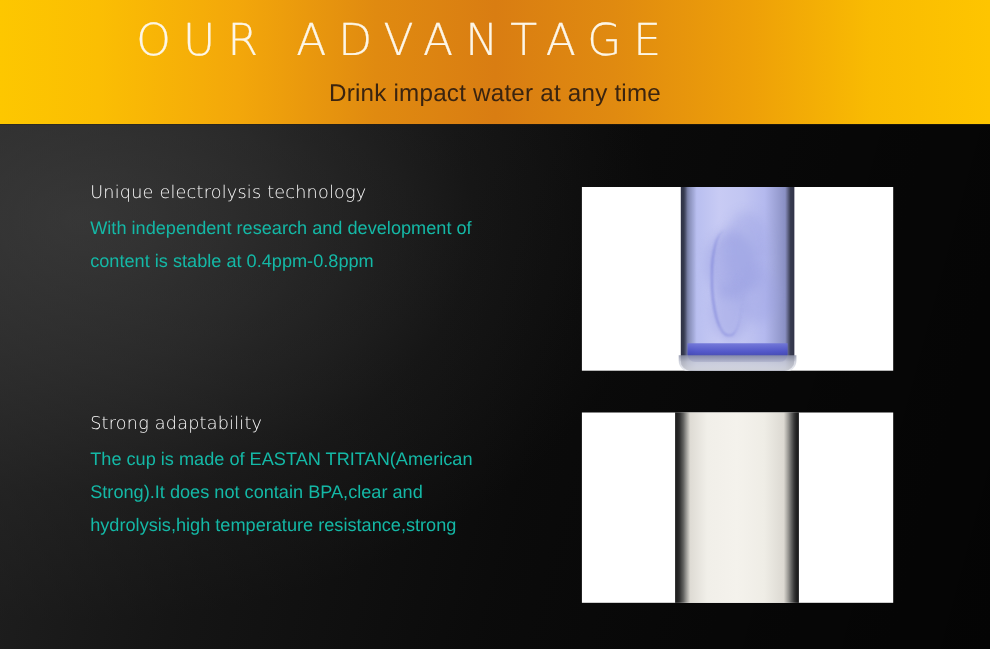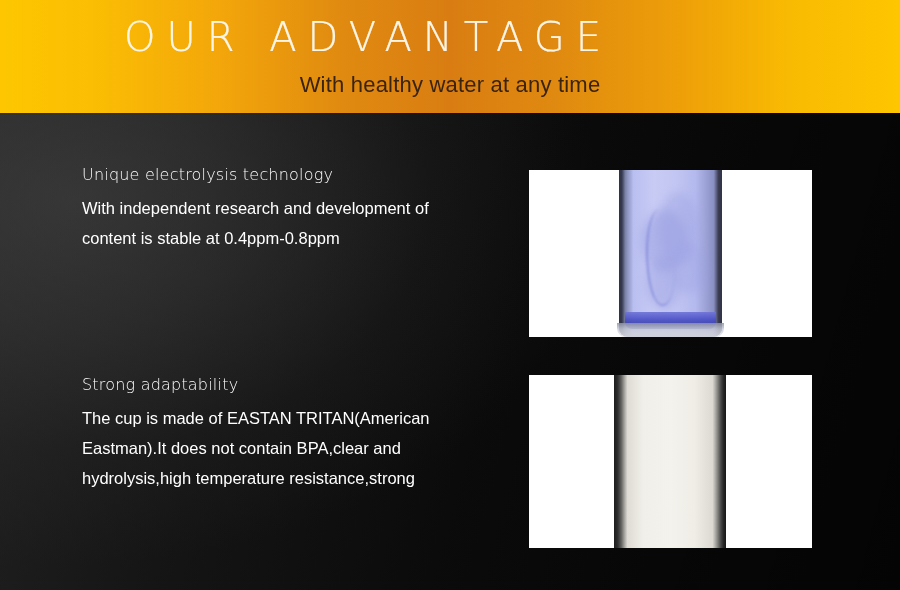--- a/index.html
+++ b/index.html
@@ -79,21 +79,21 @@
     font-size:16px;font-weight:300;
     color:#fbfbfb;
     letter-spacing:0.2px;
     line-height:1.2;
     margin:0 0 9px 0;
     white-space:nowrap;
   }
   .f-body{
     font-family:"Liberation Sans", sans-serif;
     font-size:16.5px;font-weight:400;
-    color:#ffffff;
+    color:#14b8a6;
     line-height:30px;
     margin:0;
   }
   .f-body .ln{display:block;white-space:nowrap;}
 
   
   .photo{
     position:absolute;background:#ffffff;overflow:hidden;
   }
   .photo-1{left:529px;top:170px;width:283px;height:167px;}
@@ -154,42 +154,42 @@
                inset -5px 0 6px -2px rgba(25,25,25,.9);
   }
 </style>
 </head>
 <body>
 
 <div class="page">
 
   <div class="banner">
     <div class="banner-title">OUR ADVANTAGE</div>
-    <div class="banner-sub">With healthy water at any time</div>
+    <div class="banner-sub">Drink impact water at any time</div>
   </div>
 
   <div class="body-area">
     <div class="body-vignette"></div>
     <div class="body-vignette2"></div>
 
     <div class="features">
 
       <div class="feature feature-1">
         <h2 class="f-head">Unique electrolysis technology</h2>
         <p class="f-body">
           <span class="ln">With independent research and development of</span>
           <span class="ln">content is stable at 0.4ppm-0.8ppm</span>
         </p>
       </div>
 
       <div class="feature feature-2">
         <h2 class="f-head">Strong adaptability</h2>
         <p class="f-body">
           <span class="ln">The cup is made of EASTAN TRITAN(American</span>
-          <span class="ln">Eastman).It does not contain BPA,clear and</span>
+          <span class="ln">Strong).It does not contain BPA,clear and</span>
           <span class="ln">hydrolysis,high temperature resistance,strong</span>
         </p>
       </div>
     </div>
   </div>
 
   <div class="photo photo-1">
     <div class="glass-blue">
       <span class="swirl s1"></span>
       <span class="swirl s2"></span>

